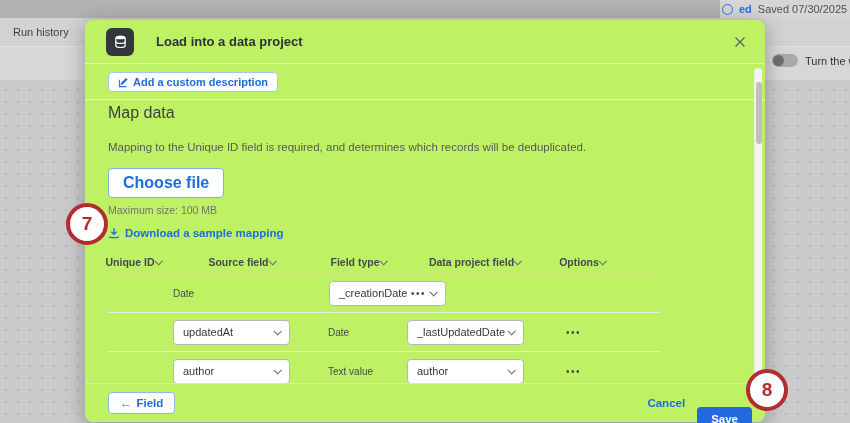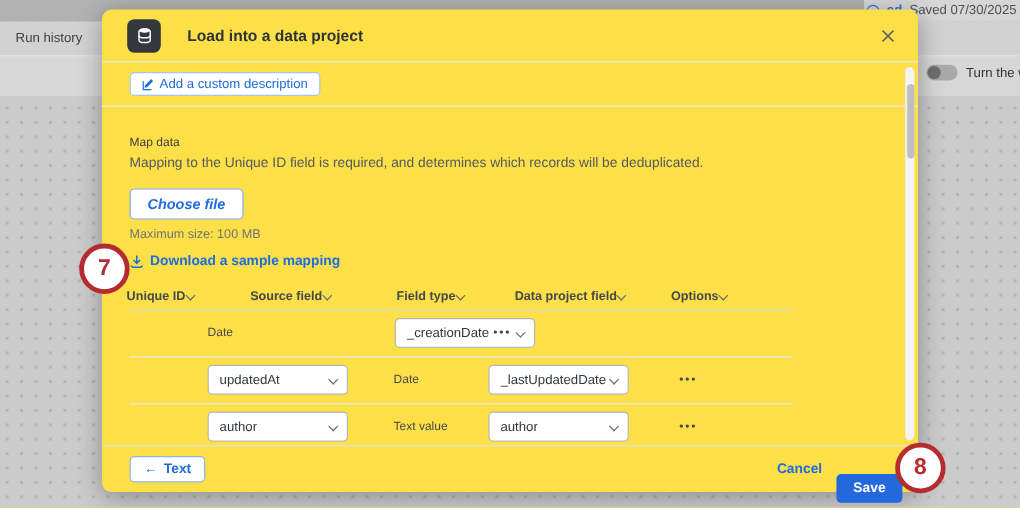--- a/index.html
+++ b/index.html
@@ -21,38 +21,38 @@
   .bg-tab { font-size:11px; color:#3c3f43; margin-left:13px; white-space:nowrap; }
   .bg-tab2 { margin-left:24px; }
   .bg-subbar { position:absolute; left:0; top:46px; width:850px; height:34px; background:#d7d7d7;
                border-top:1px solid #e0e0e0; }
   .bg-toggle-wrap { position:absolute; left:772px; top:54px; display:flex; align-items:center; gap:7px; white-space:nowrap; }
   .toggle-track { width:26px; height:13px; background:#a9a9a9; border-radius:7px; position:relative; flex:0 0 auto; }
   .toggle-knob { position:absolute; left:1px; top:1px; width:11px; height:11px; border-radius:50%; background:#6e6e6e; }
   .bg-toggle-label { font-size:11px; color:#2f3235; }
 
   
-  .modal { position:absolute; left:85px; top:8px; width:680px; height:402px; background:#fde047;
+  .modal { position:absolute; left:85px; top:20px; width:680px; height:402px; background:#bef264;
            border-radius:8px; box-shadow:0 4px 20px rgba(0,0,0,.32); display:flex; flex-direction:column; }
   .m-header { height:44px; flex:0 0 auto; display:flex; align-items:center; padding:0 14px 0 21px;
               border-bottom:1px solid #e7e8ea; }
   .m-app-icon { width:28px; height:28px; background:#33383e; border-radius:6px; display:flex;
                 align-items:center; justify-content:center; flex:0 0 auto; }
   .m-title { font-size:13px; font-weight:bold; color:#2e3338; margin-left:22px; flex:1; }
   .m-close { width:22px; height:22px; display:flex; align-items:center; justify-content:center; cursor:pointer; }
 
   .m-body { position:relative; flex:1; overflow:hidden; }
   .m-body-inner { padding:8px 40px 0 23px; }
   .desc-bar { padding-bottom:7px; border-bottom:1px solid #efefef; margin:0 -40px 0 -23px; padding-left:23px; }
   .chip-btn { display:inline-flex; align-items:center; gap:4px; height:20px; padding:0 9px;
-              border:1px solid #a5c6f2; border-radius:4px; color:#1f6ce0; font-size:11px; background:#fff; cursor:pointer; }
-  .sec-heading { margin-top:25px; font-size:10px; color:#3d4248; }
-  .sec-desc { margin-top:5px; font-size:11.5px; color:#55595f; }
+              border:1px solid #a5c6f2; border-radius:4px; color:#1f6ce0; font-size:11px; background:#fff; cursor:pointer;font-weight:bold; }
+  .sec-heading { margin-top:4px; font-size:16px; color:#3d4248; }
+  .sec-desc { margin-top:19px; font-size:11.5px; color:#55595f; }
   .choose-btn { display:inline-block; margin-top:15px; padding:5px 14px; border:1px solid #84abe9; border-radius:4px;
-                color:#1f6ce0; font-size:12px; font-weight:bold; background:#fff; cursor:pointer;font-style:italic; }
+                color:#1f6ce0; font-size:16px; font-weight:bold; background:#fff; cursor:pointer; }
   .max-size { margin-top:6px; font-size:10.5px; color:#6f7378; }
   .dl-link { margin-top:11px; display:flex; align-items:center; gap:5px; color:#1f6ce0; font-size:11.5px;
              font-weight:bold; cursor:pointer; width:max-content; }
 
   
   .map-table { margin-top:12px; width:552px; }
   .trow { display:grid; grid-template-columns:62px 155px 78px 155px 60px; align-items:center; }
   .thead-row { height:23px; border-bottom:1px solid #d4d6d8; }
   .th { display:flex; align-items:center; justify-content:center; padding-right:12px; }
   .th-label { font-size:10.5px; font-weight:bold; color:#45494e; white-space:nowrap; }
@@ -234,21 +234,21 @@
     </div>
 
     <div class="sbar-track">
       <div class="sbar-thumb"></div>
     </div>
   </div>
 
   <div class="m-footer">
     <button class="back-btn">
       <span>←</span>
-      <span>Text</span>
+      <span>Field</span>
     </button>
     <span class="footer-spacer"></span>
     <span class="cancel-btn">Cancel</span>
     <button class="save-btn">Save</button>
   </div>
 </div>
 
 <div class="anno anno-7">7</div>
 <div class="anno anno-8">8</div>
 

